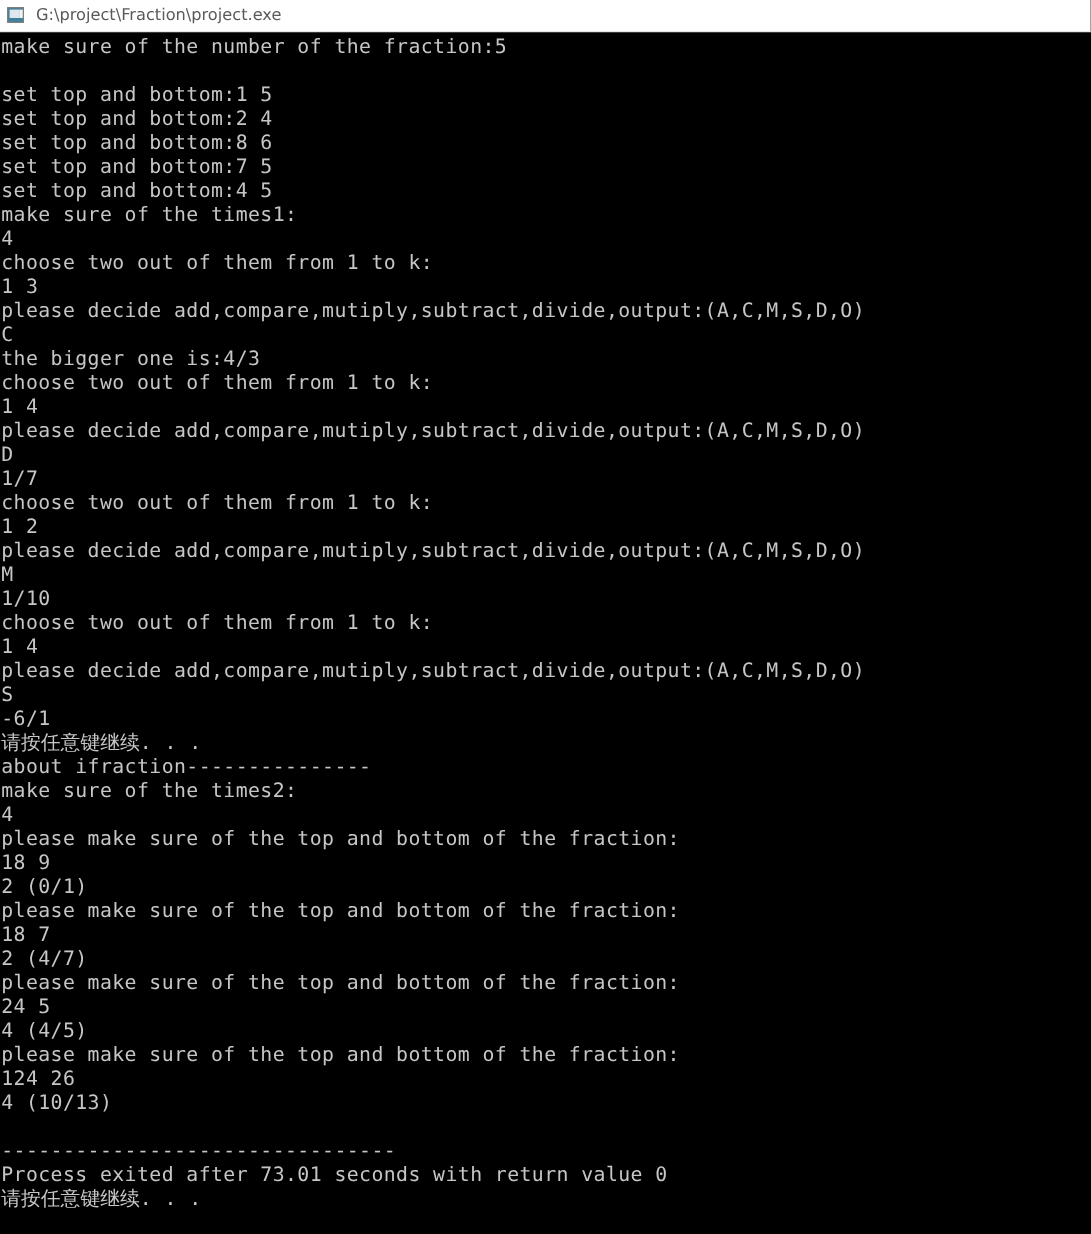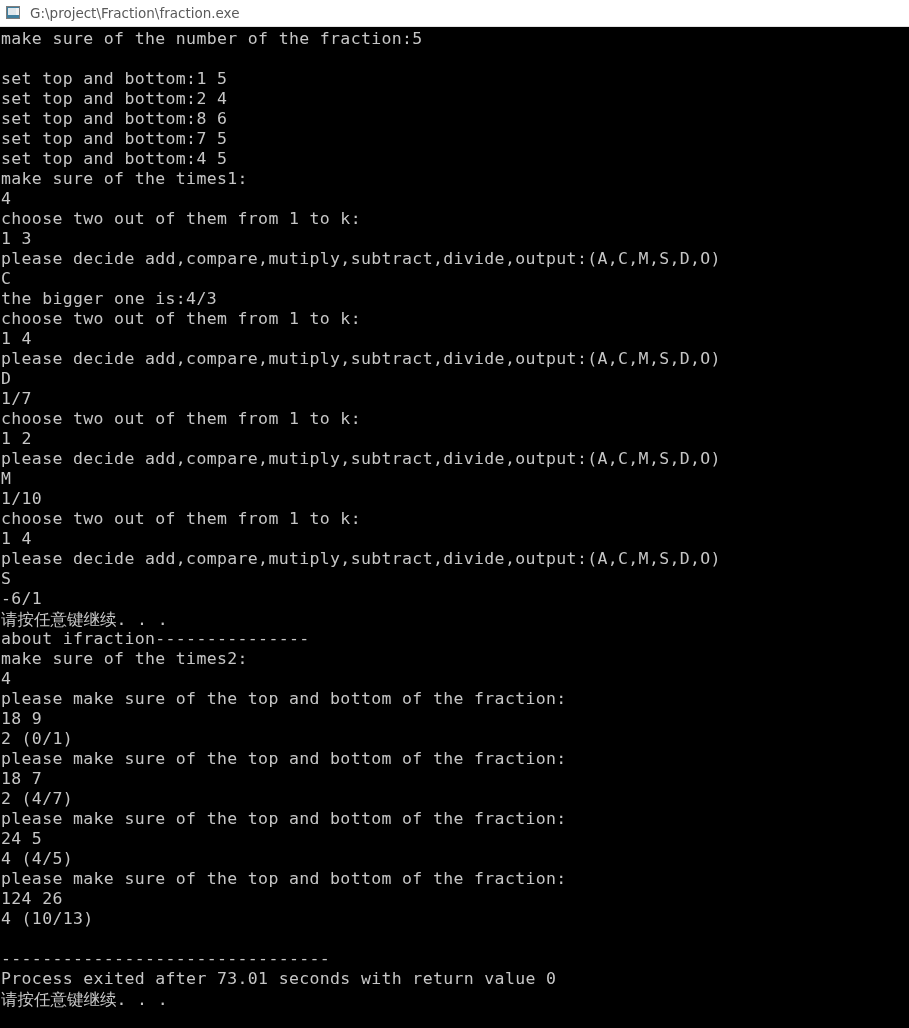--- a/index.html
+++ b/index.html
@@ -82,31 +82,31 @@
   }
   .line {
     height: 20px;
     white-space: pre;
     color: #c6c6c6;
   }
   .line.blank {
     height: 20px;
   }
   .cjk {
-    font-family: Liberation Sans, sans-serif;
+    font-family: Liberation Serif, serif;
     letter-spacing: 0px;
   }
 </style>
 </head>
 <body>
 
 <div id="titlebar">
   <span id="app-icon">
     <span class="frame"></span>
     <span class="screen"></span>
     <span class="tab"></span>
   </span>
-  <span id="title-text">G:\project\Fraction\fraction.exe</span>
+  <span id="title-text">G:\project\Fraction\project.exe</span>
 </div>
 
 <div id="console">
   <div id="console-lines"><div class="line">make sure of the number of the fraction:5</div><div class="line blank">&nbsp;</div><div class="line">set top and bottom:1 5</div><div class="line">set top and bottom:2 4</div><div class="line">set top and bottom:8 6</div><div class="line">set top and bottom:7 5</div><div class="line">set top and bottom:4 5</div><div class="line">make sure of the times1:</div><div class="line">4</div><div class="line">choose two out of them from 1 to k:</div><div class="line">1 3</div><div class="line">please decide add,compare,mutiply,subtract,divide,output:(A,C,M,S,D,O)</div><div class="line">C</div><div class="line">the bigger one is:4/3</div><div class="line">choose two out of them from 1 to k:</div><div class="line">1 4</div><div class="line">please decide add,compare,mutiply,subtract,divide,output:(A,C,M,S,D,O)</div><div class="line">D</div><div class="line">1/7</div><div class="line">choose two out of them from 1 to k:</div><div class="line">1 2</div><div class="line">please decide add,compare,mutiply,subtract,divide,output:(A,C,M,S,D,O)</div><div class="line">M</div><div class="line">1/10</div><div class="line">choose two out of them from 1 to k:</div><div class="line">1 4</div><div class="line">please decide add,compare,mutiply,subtract,divide,output:(A,C,M,S,D,O)</div><div class="line">S</div><div class="line">-6/1</div><div class="line"><span class="cjk">请按任意键继续</span><span>. . .</span></div><div class="line">about ifraction---------------</div><div class="line">make sure of the times2:</div><div class="line">4</div><div class="line">please make sure of the top and bottom of the fraction:</div><div class="line">18 9</div><div class="line">2 (0/1)</div><div class="line">please make sure of the top and bottom of the fraction:</div><div class="line">18 7</div><div class="line">2 (4/7)</div><div class="line">please make sure of the top and bottom of the fraction:</div><div class="line">24 5</div><div class="line">4 (4/5)</div><div class="line">please make sure of the top and bottom of the fraction:</div><div class="line">124 26</div><div class="line">4 (10/13)</div><div class="line blank">&nbsp;</div><div class="line">--------------------------------</div><div class="line">Process exited after 73.01 seconds with return value 0</div><div class="line"><span class="cjk">请按任意键继续</span><span>. . .</span></div></div>
 </div>
 
 </body></html>

